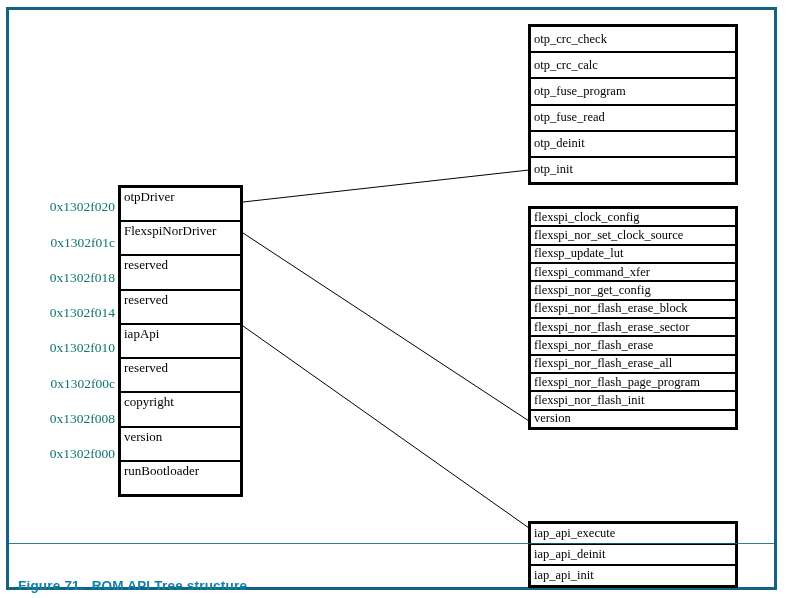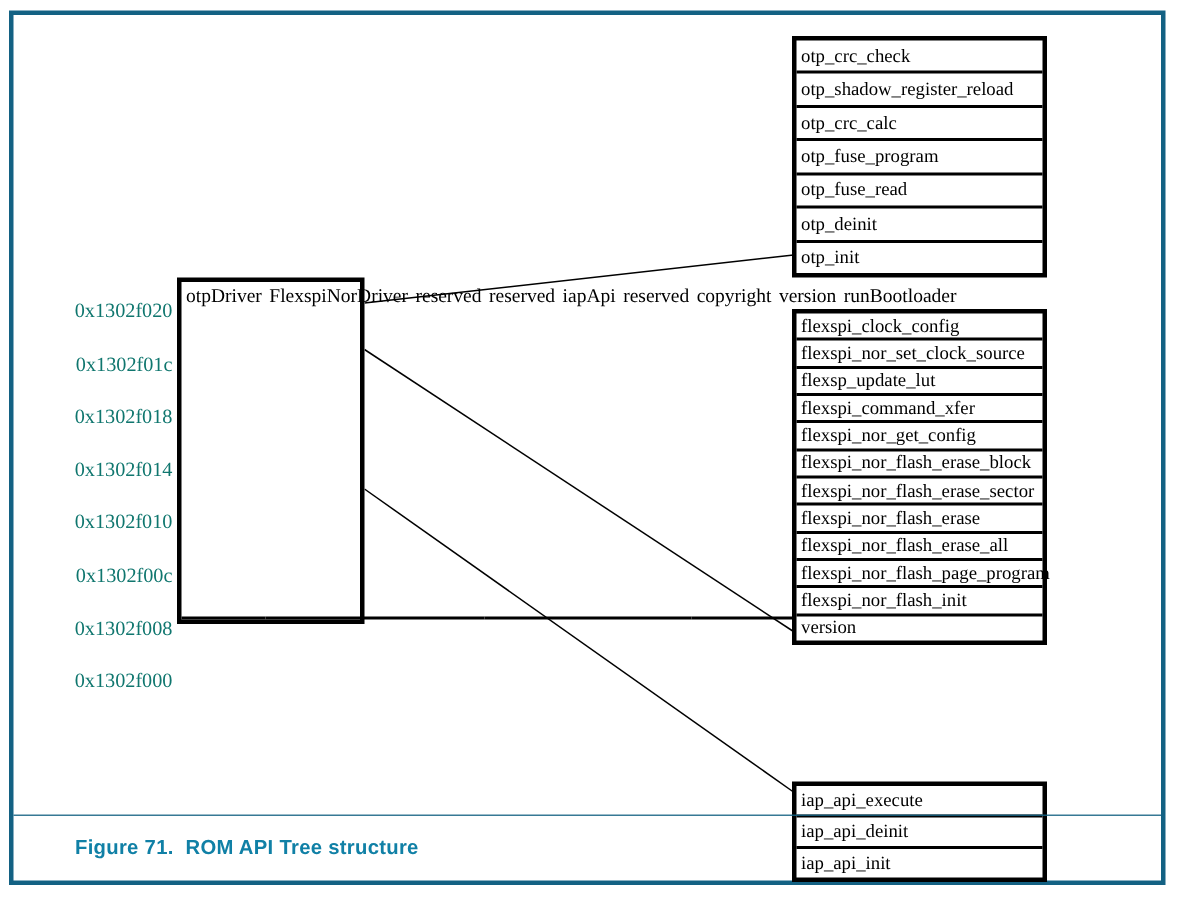--- a/index.html
+++ b/index.html
@@ -12,54 +12,53 @@
   .figure-frame{
     position:absolute;left:6px;top:7px;width:771px;height:583px;
     border:3px solid var(--frame-color,#136183);
     box-sizing:border-box;background:#fff;
   }
   .caption-sep{
     position:absolute;left:9px;top:543px;width:765px;height:1px;
     background:var(--frame-color,#136183);opacity:.85;
   }
   .figure-caption{
-    position:absolute;left:18px;top:557px;
+    position:absolute;left:18px;top:578px;
     font-family:"Liberation Sans","DejaVu Sans",sans-serif;
     font-weight:bold;font-size:13.5px;letter-spacing:.2px;
     color:var(--caption-color,#1080a6);
     white-space:pre;
-    margin-left:32px;
   }
   
   .connectors{position:absolute;left:0;top:0;width:787px;height:598px;pointer-events:none;}
   
   .addr-col{
     position:absolute;left:40px;top:185px;width:75px;height:282px;
     display:flex;flex-direction:column;
   }
   .addr-cell{
     flex:1 1 0;display:flex;align-items:flex-end;justify-content:flex-end;
     padding-bottom:5px;box-sizing:border-box;
     font-size:13.5px;color:#0f766e;
   }
   
   .rom-table{
-    position:absolute;left:118px;top:185px;width:125px;height:231px;
+    position:absolute;left:118px;top:185px;width:125px;height:312px;
     border:3px solid #000;box-sizing:border-box;
-    display:flex;flex-direction:row;background:#fff;
+    display:flex;flex-direction:column;background:#fff;
   }
   .rom-row{
     flex:1 1 0;border-bottom:2px solid #000;box-sizing:border-box;
     font-size:13px;padding:2px 2px 0 3px;color:#000;line-height:14px;
   }
   .rom-row:last-child{border-bottom:none;}
   
   .api-table{
     position:absolute;border:3px solid #000;box-sizing:border-box;
-    display:flex;flex-direction:column;background:#fff;width:170px;left:528px;
+    display:flex;flex-direction:column;background:#fff;width:210px;left:528px;
   }
   .api-table.otp{top:24px;height:161px;}
   .api-table.flexspi{top:206px;height:224px;}
   .api-table.iap{top:473px;height:67px;margin-top:48px;}
   .api-row{
     flex:1 1 0;border-bottom:2px solid #000;box-sizing:border-box;
     font-size:12.5px;line-height:13px;color:#000;
     display:flex;align-items:center;padding-left:3px;
   }
   .api-row:last-child{border-bottom:none;}
@@ -113,21 +112,20 @@
 
     <div class="rom-row">version</div>
 
     <div class="rom-row">runBootloader</div>
   </div>
 
 <div class="api-table otp">
 
     <div class="api-row">otp_crc_check</div>
 
-    <div class="api-row">otp_shadow_register_reload</div>
 
     <div class="api-row">otp_crc_calc</div>
 
     <div class="api-row">otp_fuse_program</div>
 
     <div class="api-row">otp_fuse_read</div>
 
     <div class="api-row">otp_deinit</div>
 
     <div class="api-row">otp_init</div>

